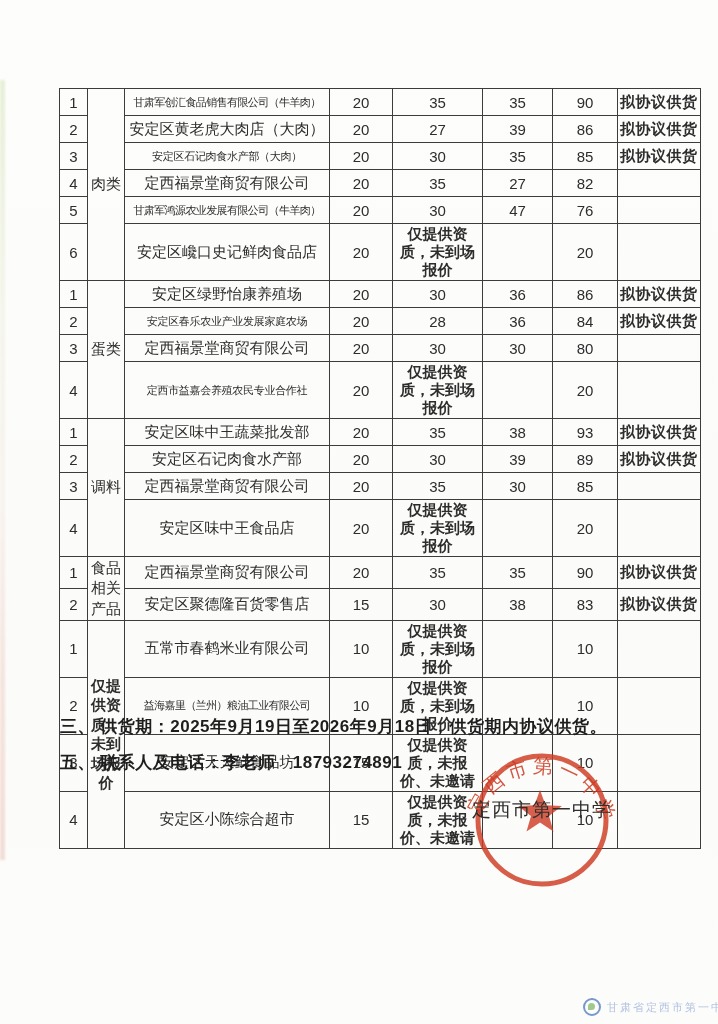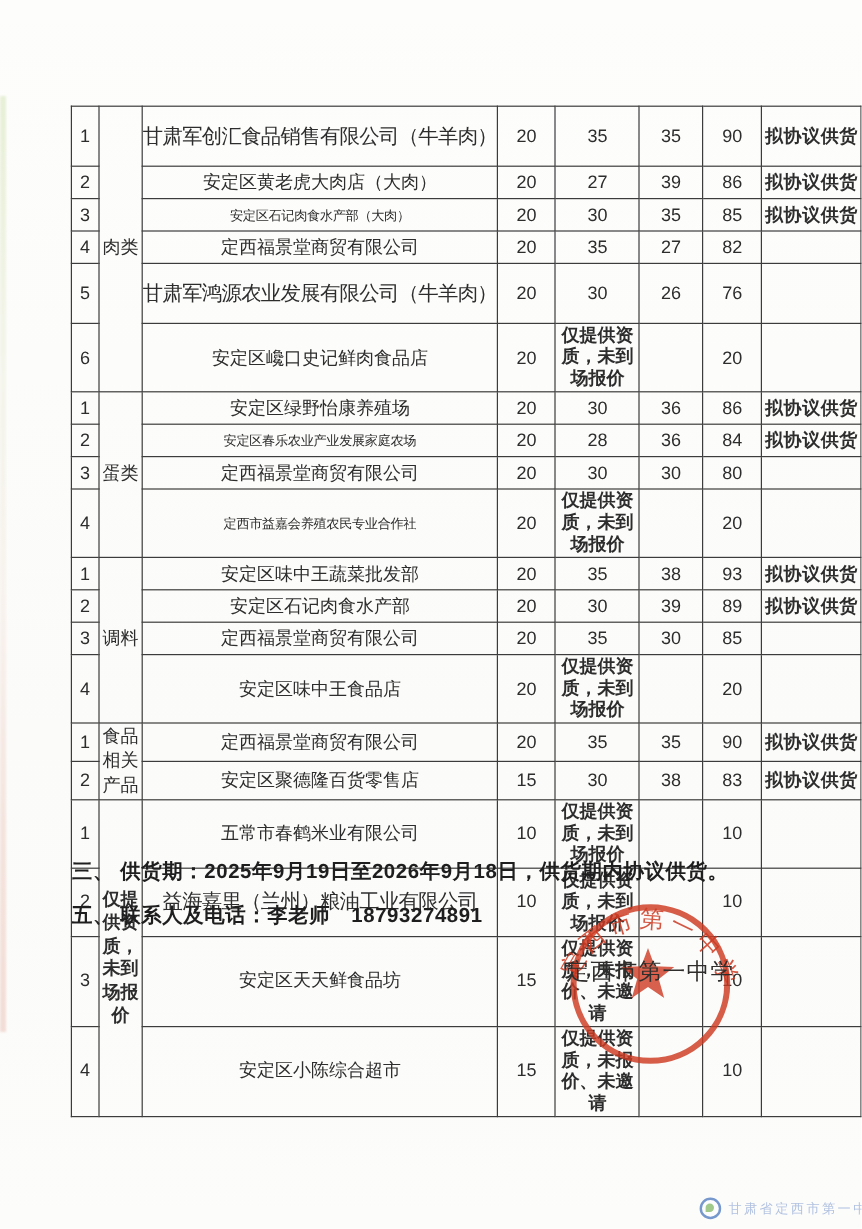--- a/index.html
+++ b/index.html
@@ -30,21 +30,21 @@
     padding:1px 2px;overflow:hidden;
     font-size:15px;
   }
   tr.r{height:27px;}
   tr.tall{height:33px;}
   td.seq{font-size:14px;}
   td.cat{font-size:14px;line-height:1.35;padding:1px 3px;}
   td.cat-small{font-size:12px;line-height:1.3;font-weight:600;padding:1px 2px;}
   td.company{font-size:14px;white-space:nowrap;}
   td.company.med{font-size:11px;letter-spacing:-0.3px;}
-  td.company.long{font-size:17px;letter-spacing:-0.6px;padding:13px 0;}
+  td.company.long{font-size:11px;letter-spacing:-0.6px;padding:1px 0;}
   td.note{font-size:10.8px;line-height:1.2;font-weight:600;white-space:normal;padding:1px 3px;}
   td.remark{font-size:13.5px;font-weight:600;letter-spacing:0.5px;white-space:nowrap;}
   
   .notes{
     position:absolute;left:60px;top:693px;width:648px;
     font-size:17px;font-weight:bold;color:#1e1e1e;margin-top:22px;
   }
   .notes .note-line{margin:0 0 13px 0;letter-spacing:0.5px;}
   
   .stamp{position:absolute;left:442px;top:733px;width:200px;height:200px;}
@@ -128,21 +128,21 @@
         <td>35</td>
         <td>27</td>
         <td>82</td>
         <td class="remark"></td>
       </tr>
       <tr class="r">
         <td class="seq">5</td>
         <td class="company long">甘肃军鸿源农业发展有限公司（牛羊肉）</td>
         <td>20</td>
         <td>30</td>
-        <td>26</td>
+        <td>47</td>
         <td>76</td>
         <td class="remark"></td>
       </tr>
       <tr class="tall">
         <td class="seq">6</td>
         <td class="company">安定区巉口史记鲜肉食品店</td>
         <td>20</td>
         <td class="note">仅提供资质，未到场报价</td>
         <td></td>
         <td>20</td>

